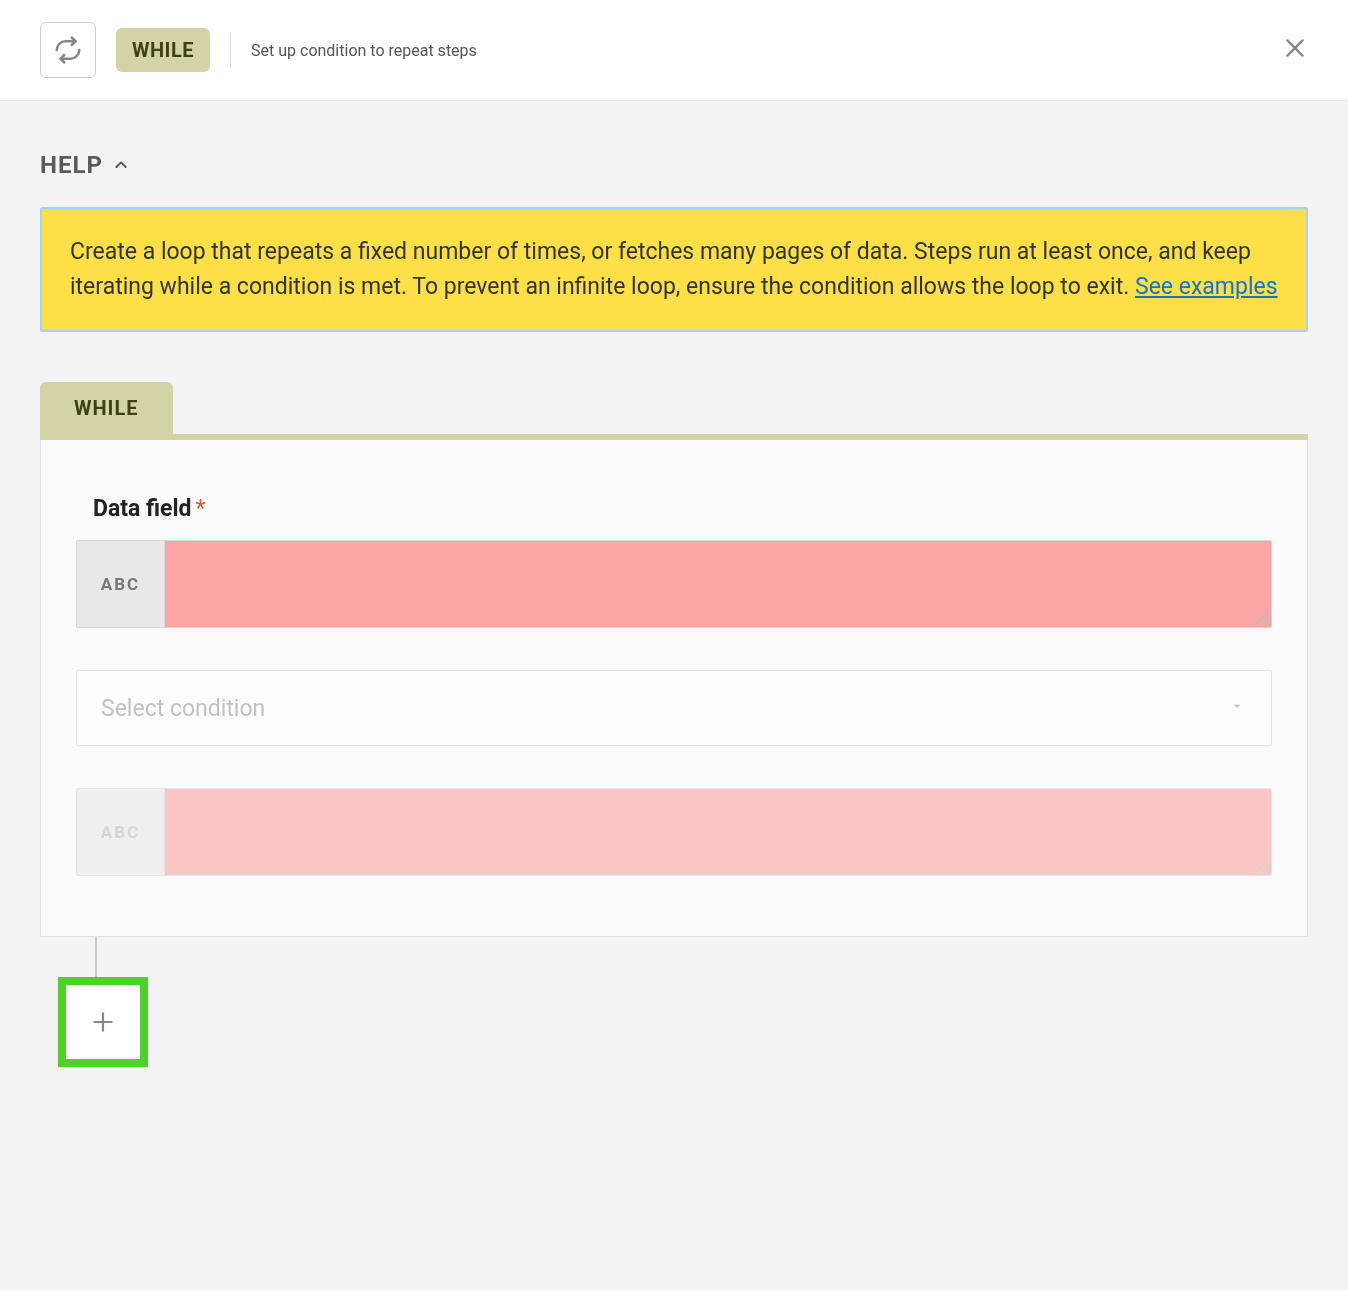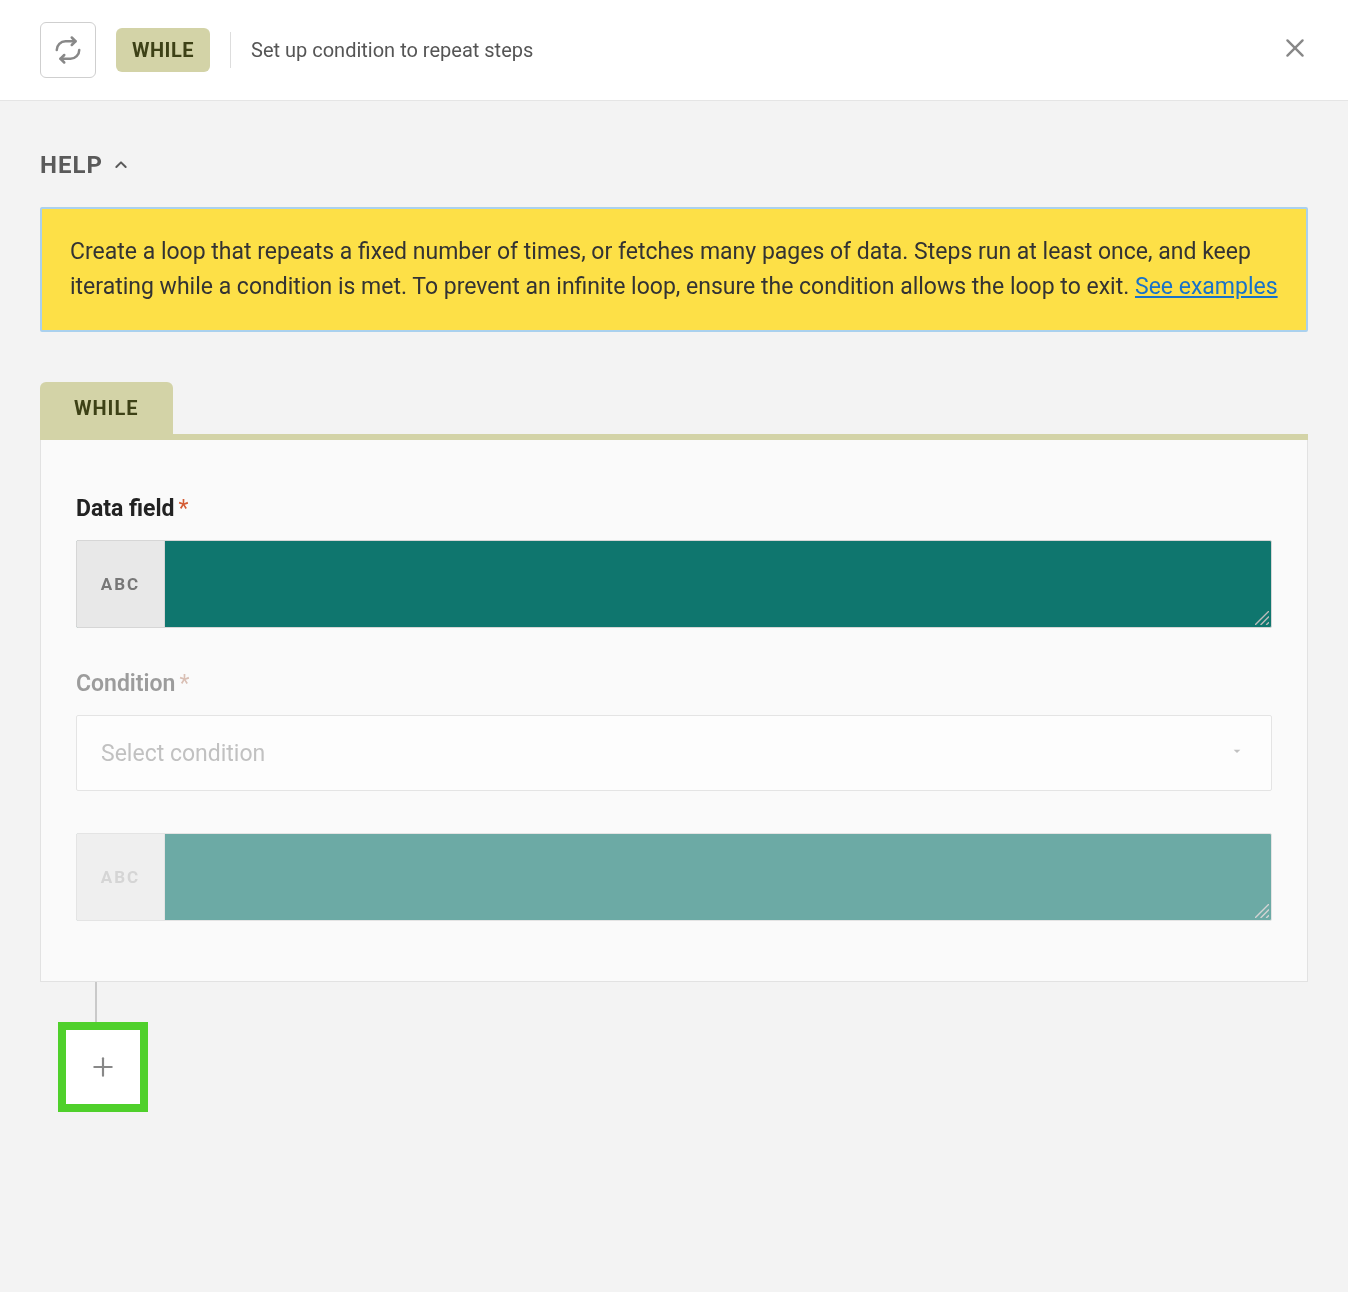--- a/index.html
+++ b/index.html
@@ -35,21 +35,21 @@
     border-radius: 6px;
     letter-spacing: 0.5px;
   }
   .header-divider {
     width: 1px;
     height: 36px;
     background: #ddd;
     margin: 0 20px;
   }
   .header-title {
-    font-size: 20px;
+    font-size: 16px;
     color: #555;
     font-weight: 400;
   }
   .close-btn {
     position: absolute;
     right: 40px;
     top: 50%;
     transform: translateY(-50%);
     cursor: pointer;
     color: #888;
@@ -109,29 +109,30 @@
     border-top: none;
     padding: 55px 35px 60px 35px;
   }
   .field-group { margin-bottom: 42px; }
   .field-group:last-child { margin-bottom: 0; }
   .field-label {
     font-size: 23px;
     font-weight: 700;
     color: #222;
     margin-bottom: 18px;
+    margin-left: 17px;
   }
   .field-label.disabled { color: #9c9c9c; font-weight: 600; }
   .req { color: #d45c34; margin-left: 4px; font-weight: 400; }
   .req.disabled { color: #d9bfb4; }
   .input-row {
     display: flex;
     border: 1px solid #d6d6d6;
     border-radius: 2px;
-    background: #0f766e;
+    background: #fca5a5;
   }
   .input-row.disabled { opacity: 0.6; }
   .type-chip {
     width: 88px;
     min-height: 86px;
     background: #e8e8e8;
     display: flex;
     align-items: center;
     justify-content: center;
     color: #777;
@@ -251,23 +252,20 @@
           <div class="ta-wrapper">
             <textarea class="text-area" value="" style=""></textarea>
             <svg class="resize-handle" width="14" height="14" viewBox="0 0 10 10">
                 <path d="M0 10 L10 0 M4 10 L10 4 M8 10 L10 8" stroke="#bbb" stroke-width="1"></path>
               </svg>
           </div>
         </div>
       </div>
 
       <div class="field-group">
-        <div class="field-label disabled">
-          <span>Condition</span><span class="req disabled">*</span>
-        </div>
         <div class="select-row">
           <span class="select-placeholder">Select condition</span>
           <span class="select-caret">
             <svg width="16" height="16" viewBox="0 0 24 24" fill="currentColor">
                 <path d="M7 10l5 5 5-5z"></path>
               </svg>
           </span>
         </div>
       </div>
 

